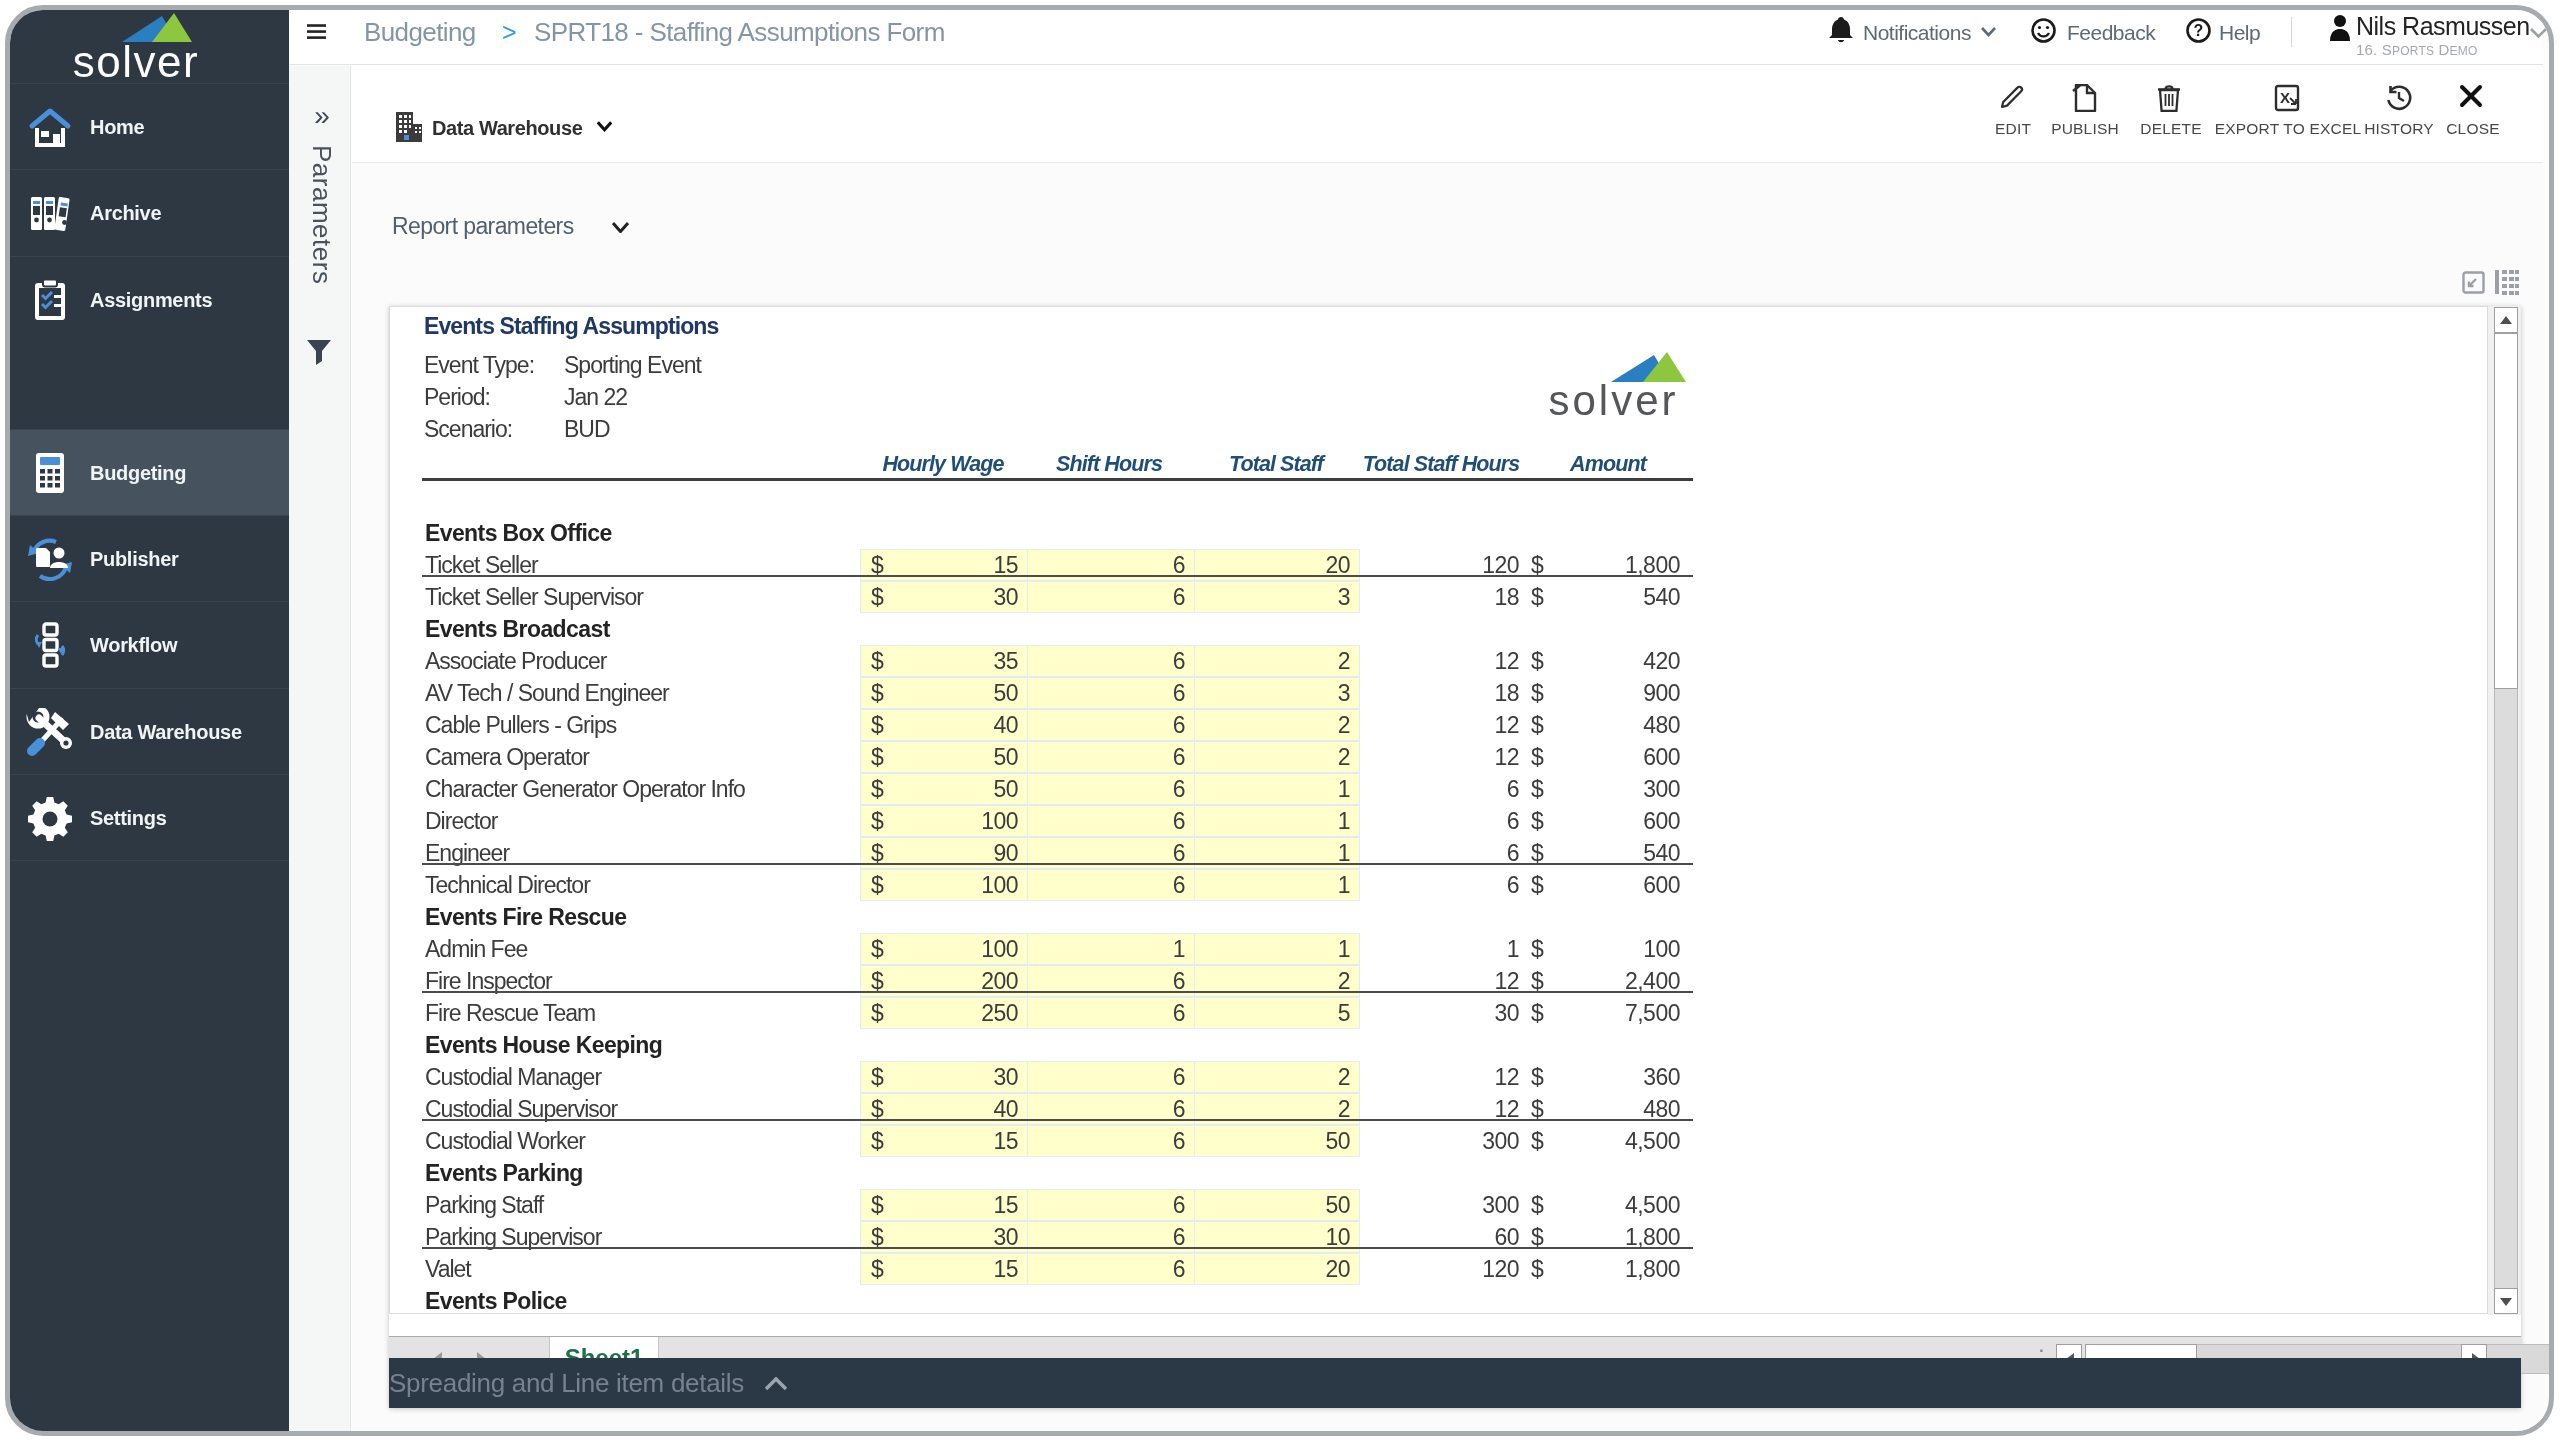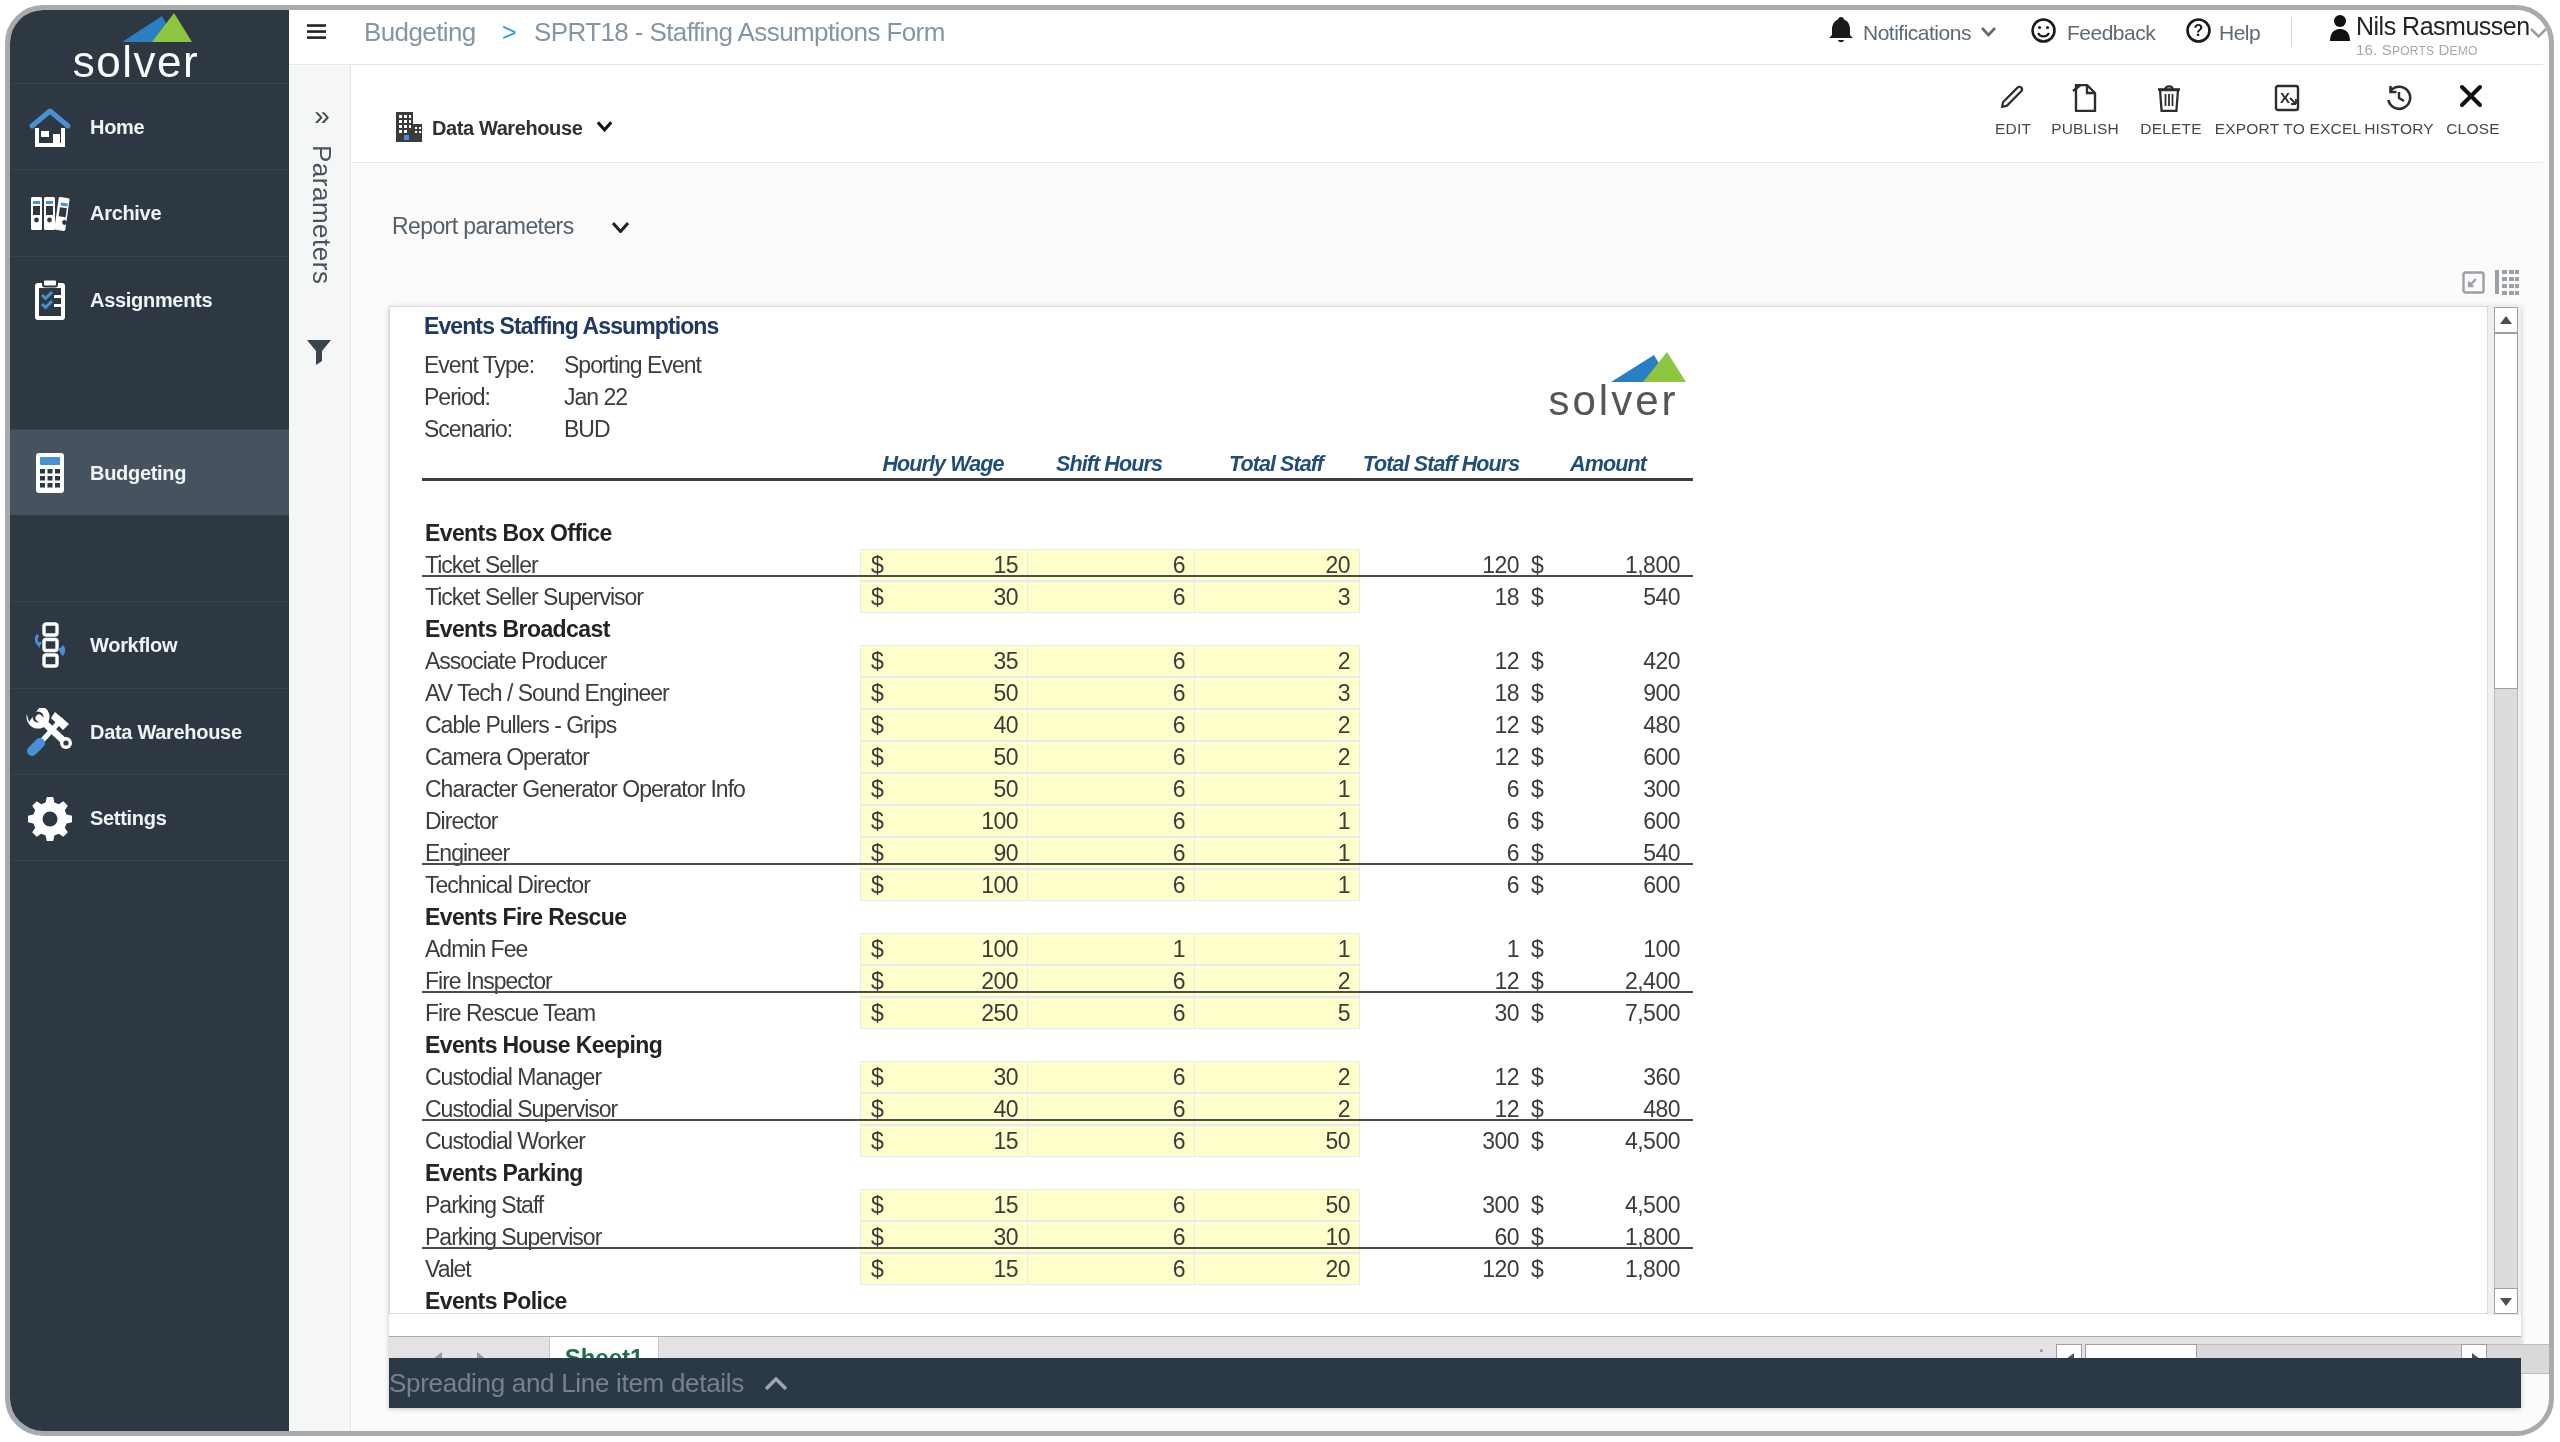--- a/index.html
+++ b/index.html
@@ -142,20 +142,35 @@
 <rect x="13" y="25" width="5" height="4.5"></rect>
                   <rect x="20.5" y="25" width="5" height="4.5"></rect>
                   <rect x="28" y="25" width="5" height="4.5"></rect>
 <rect x="13" y="32" width="5" height="4.5"></rect>
                   <rect x="20.5" y="32" width="5" height="4.5"></rect>
                   <rect x="28" y="32" width="5" height="4.5"></rect>
 </g>
 </svg>
             </span>
             <span class="txt">Budgeting</span>
+          </div>
+  <div class="item" style="top:505px">
+            <span class="ico">
+              <svg width="50" height="44" viewBox="0 0 50 44" style="position:absolute;left:-2px;top:21px">
+<path d="M31 5 A17 17 0 0 0 9 14" stroke="#4a90d9" stroke-width="4.2" fill="none"></path>
+<polygon points="5,8 14,16 3,19" fill="#4a90d9"></polygon>
+<path d="M15 39 A17 17 0 0 0 41 30" stroke="#4a90d9" stroke-width="4.2" fill="none"></path>
+<polygon points="45,36 36,28 47,25" fill="#4a90d9"></polygon>
+<rect x="11" y="11" width="14" height="19" rx="1" fill="#fff"></rect>
+<polygon points="21,11 25,11 25,15" fill="#2d3843"></polygon>
+<circle cx="34" cy="16" r="5.5" fill="#fff"></circle>
+<path d="M25 31 C25 23 43 23 43 31 Z" fill="#fff"></path>
+</svg>
+            </span>
+            <span class="txt">Publisher</span>
           </div>
   <div class="item" style="top:591px">
             <span class="ico">
               <svg width="46" height="46" viewBox="0 0 46 46" style="position:absolute;left:0;top:20px">
 <g stroke="#fff" stroke-width="3.4" fill="none">
 <rect x="17" y="2" width="13" height="11" rx="2"></rect>
 <rect x="17" y="17.5" width="13" height="11" rx="2"></rect>
 <rect x="17" y="33" width="13" height="11" rx="2"></rect>
 </g>
 <path d="M11 13 A7 7 0 0 0 11 22" stroke="#4a90d9" stroke-width="3" fill="none"></path>

